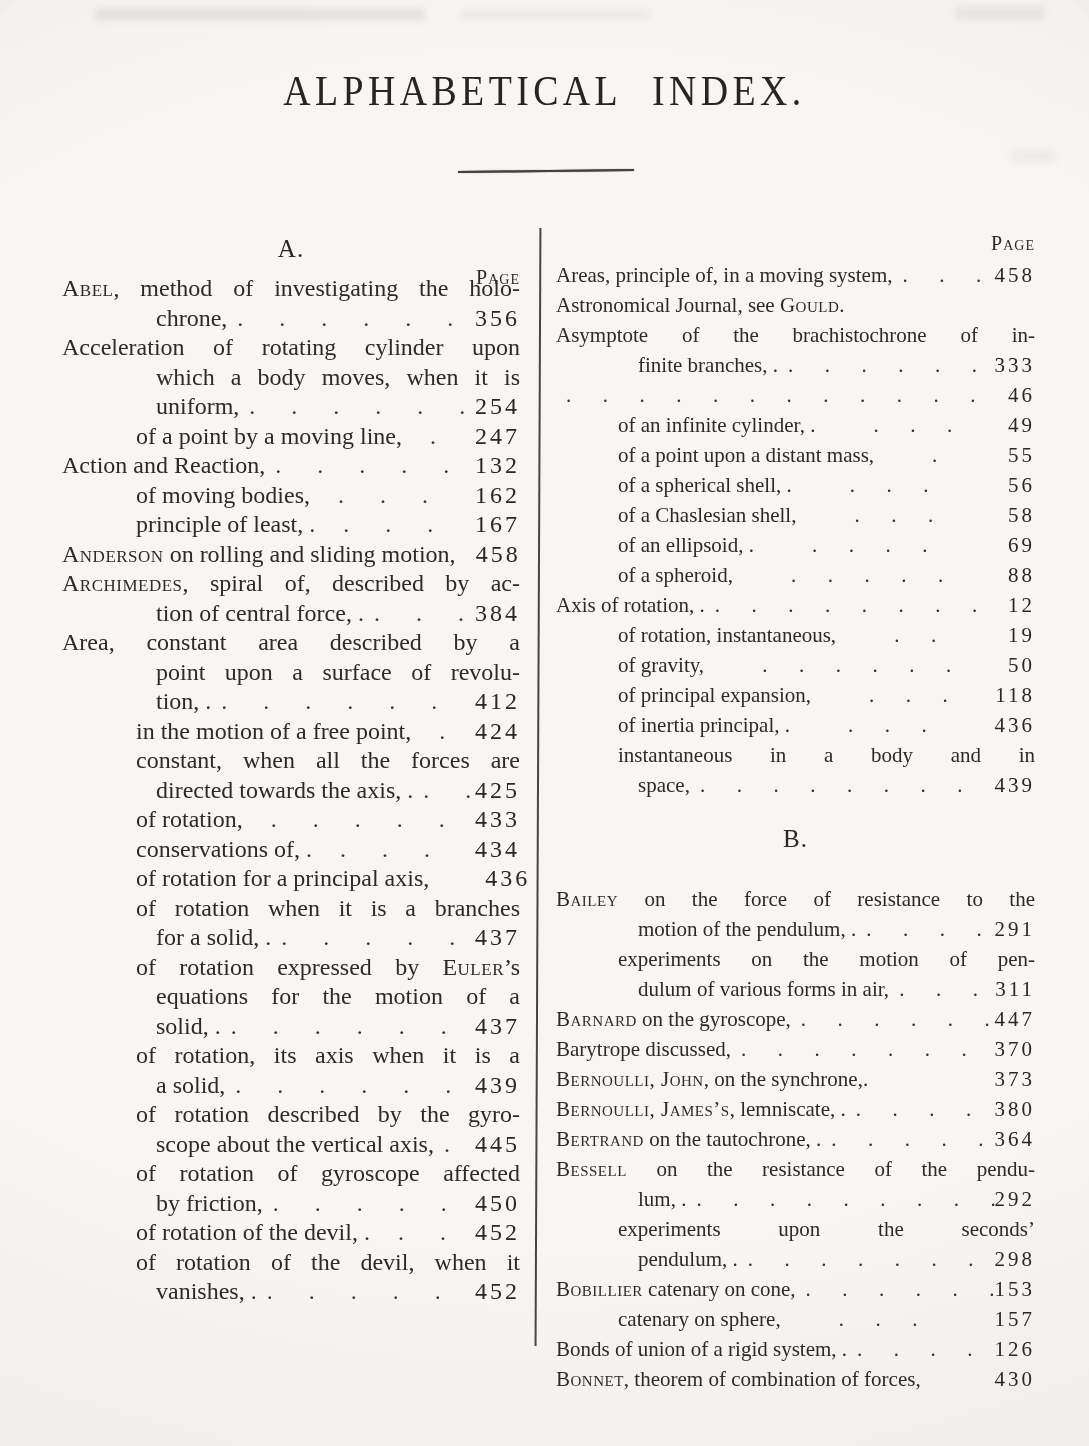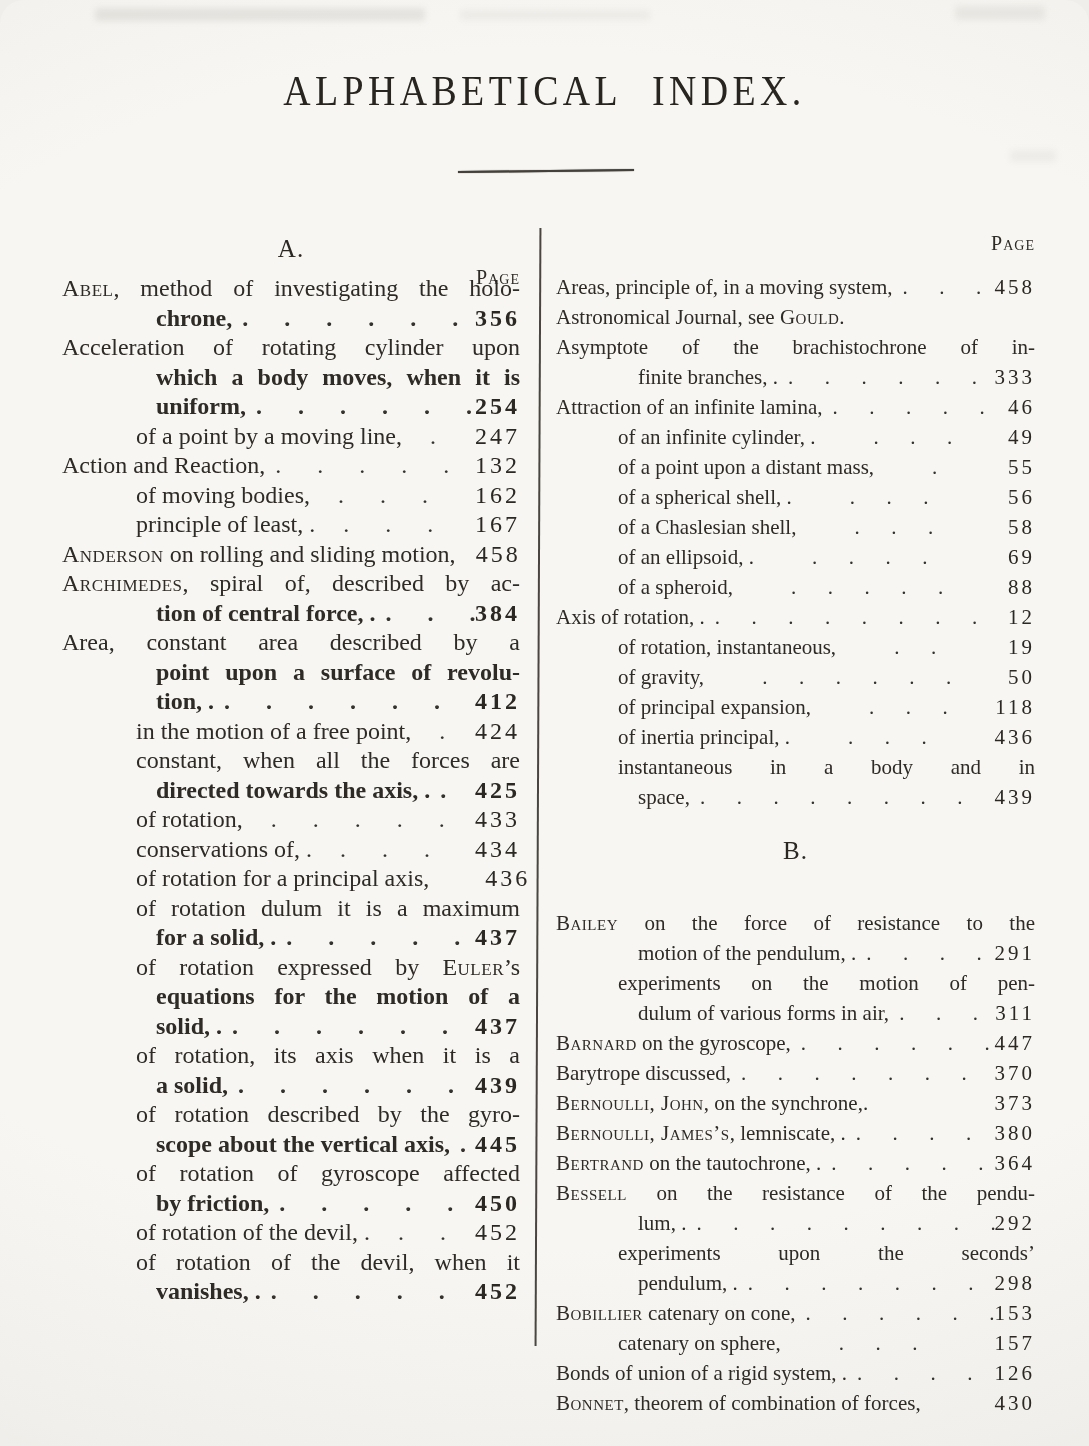--- a/index.html
+++ b/index.html
@@ -53,27 +53,27 @@
   .col-right .sec-heading{margin-top:22px;margin-bottom:6px;}
 
   .page-header{
     position:absolute;right:0;
     font-variant:small-caps;font-size:20px;letter-spacing:1px;
     color:#2e2a26;line-height:18px;
   }
   .col-left .page-header{top:36px;}
   .col-right .page-header{top:2px;}
 
-  .col-right .entries{margin-top:40px;}
+  .col-right .entries{margin-top:28px;}
 
   .line{display:flex;align-items:flex-end;}
   .col-left .line{line-height:29.5px;font-size:24px;}
   .col-right .line{line-height:30px;font-size:21px;}
   .col-left .i1{padding-left:74px;gap:18px;}
-  .col-left .i2{padding-left:94px;font-weight:bold;}
+  .col-left .i2{padding-left:94px;}
   .col-right .i1{padding-left:62px;gap:48px;}
   .col-right .i2{padding-left:82px;}
 
   .txt{white-space:nowrap;flex-shrink:0;}
   .txt.just{flex:1;white-space:normal;text-align:justify;text-align-last:justify;}
   .sc{font-variant:small-caps;letter-spacing:.5px;}
   .leader{
     flex:1;min-width:6px;overflow:hidden;white-space:nowrap;
     padding:0 4px 0 10px;color:#35312c;
   }
@@ -192,21 +192,21 @@
             <span class="txt"><span>conservations of, .</span></span>
             <span class="leader">.  .  .  .  .  .  .  .  .  .  .  .  .  .  </span>
             <span class="pagenum">434</span>
           </div>
           <div class="line i1">
             <span class="txt"><span>of rotation for a principal axis,</span></span>
             <span class="leader"></span>
             <span class="pagenum">436</span>
           </div>
           <div class="line i1">
-            <span class="txt just"><span>of rotation dulum it is a maximum</span></span>
+            <span class="txt just"><span>of rotation when it is a branches</span></span>
           </div>
           <div class="line i2">
             <span class="txt"><span>for a solid, .</span></span>
             <span class="leader">.  .  .  .  .  .  .  .  .  .  .  .  .  .  </span>
             <span class="pagenum">437</span>
           </div>
           <div class="line i1">
             <span class="txt just"><span>of rotation expressed by </span><span class="sc">Euler</span><span>’s</span></span>
           </div>
           <div class="line i2">
@@ -277,21 +277,20 @@
             <span class="txt just"><span>Asymptote of the brachistochrone of in-</span></span>
           </div>
           <div class="line i2">
             <span class="txt"><span>finite branches, .</span></span>
             <span class="leader">.  .  .  .  .  .  .  .  .  .  .  .  .  .  </span>
             <span class="pagenum">333</span>
           </div>
         </div>
         <div class="entry">
           <div class="line">
-            <span class="txt"><span>Attraction of an infinite lamina,</span></span>
             <span class="leader">.  .  .  .  .  .  .  .  .  .  .  .  .  .  </span>
             <span class="pagenum">46</span>
           </div>
           <div class="line i1">
             <span class="txt"><span>of an infinite cylinder, .</span></span>
             <span class="leader">.  .  .  .  .  .  .  .  .  .  .  .  .  .  </span>
             <span class="pagenum">49</span>
           </div>
           <div class="line i1">
             <span class="txt"><span>of a point upon a distant mass,</span></span>

